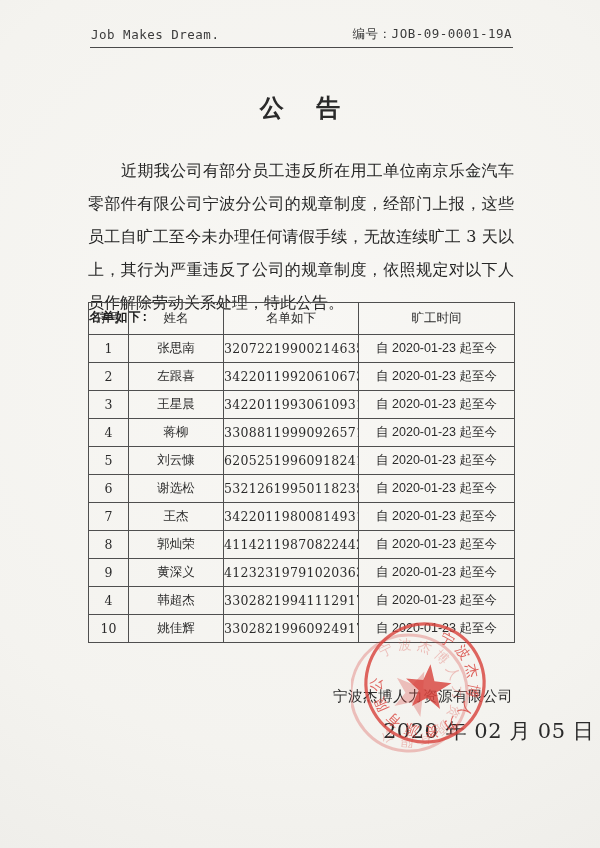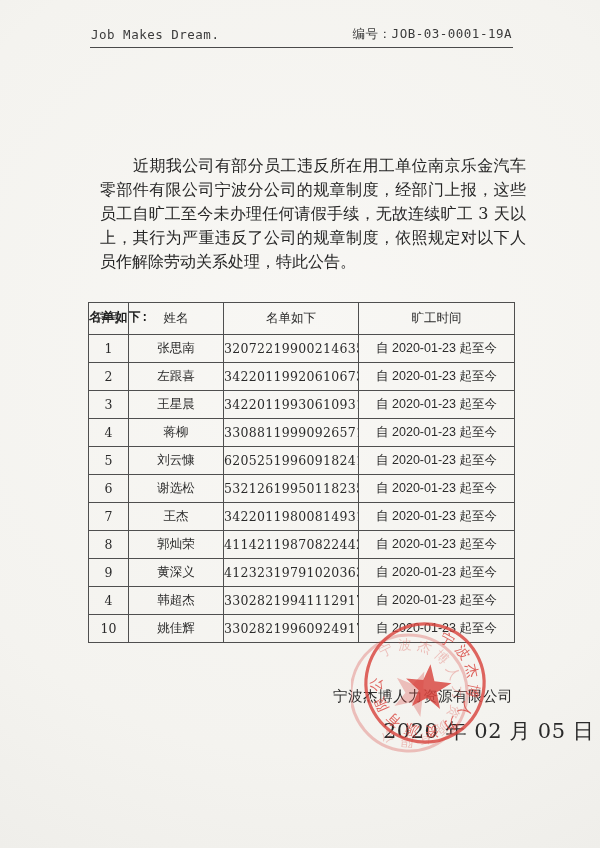--- a/index.html
+++ b/index.html
@@ -16,22 +16,22 @@
     font-family:"DejaVu Sans Mono","Liberation Mono",monospace;
     font-size:12.5px;color:#3b3b3b;letter-spacing:.5px;white-space:nowrap;
   }
   .hdr-rule{position:absolute;top:47px;left:90px;right:87px;border-top:1.7px solid #4a4a4a;}
   .title{
     position:absolute;top:92px;left:0;width:100%;text-align:center;
     font-size:24px;font-weight:bold;letter-spacing:12px;color:#2a2a2a;text-indent:12px;
   }
   .para{
     position:absolute;top:154px;left:88px;width:426px;
-    font-size:16px;line-height:24px;color:#262626;
-    text-align:justify;text-justify:inter-character;text-indent:33px;margin-left:12px;
+    font-size:16px;line-height:33px;color:#262626;
+    text-align:justify;text-justify:inter-character;text-indent:33px;
   }
   .list-label{
     position:absolute;top:281px;left:89px;
     font-family:Liberation Mono, monospace;
     font-weight:bold;font-size:12.5px;color:#1f1f1f;letter-spacing:.5px;margin-top:28px;
   }
   table.roster{
     position:absolute;top:302px;left:88px;width:426px;
     border-collapse:collapse;table-layout:fixed;
   }
@@ -59,24 +59,25 @@
   .seal{position:absolute;left:351px;top:609px;width:148px;height:148px;pointer-events:none;}
   .seal svg{display:block}
 </style>
 </head>
 <body>
 
 <div class="page">
 
   <div class="hdr">
     <span>Job Makes Dream.</span>
-    <span>编号：JOB-03-0001-19A</span>
+    <span>编号：JOB-09-0001-19A</span>
   </div>
   <div class="hdr-rule"></div>
 
+  <div class="title">公 告</div>
 
   <div class="para">近期我公司有部分员工违反所在用工单位南京乐金汽车零部件有限公司宁波分公司的规章制度，经部门上报，这些员工自旷工至今未办理任何请假手续，无故连续旷工 3 天以上，其行为严重违反了公司的规章制度，依照规定对以下人员作解除劳动关系处理，特此公告。</div>
 
   <div class="list-label">名单如下:</div>
 
   <table class="roster">
     <colgroup>
         <col class="c-no">
         <col class="c-name">
         <col class="c-id">

